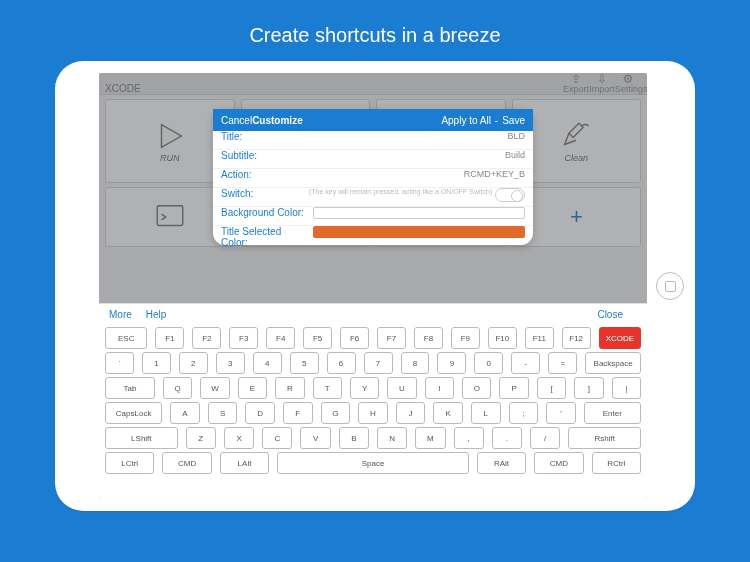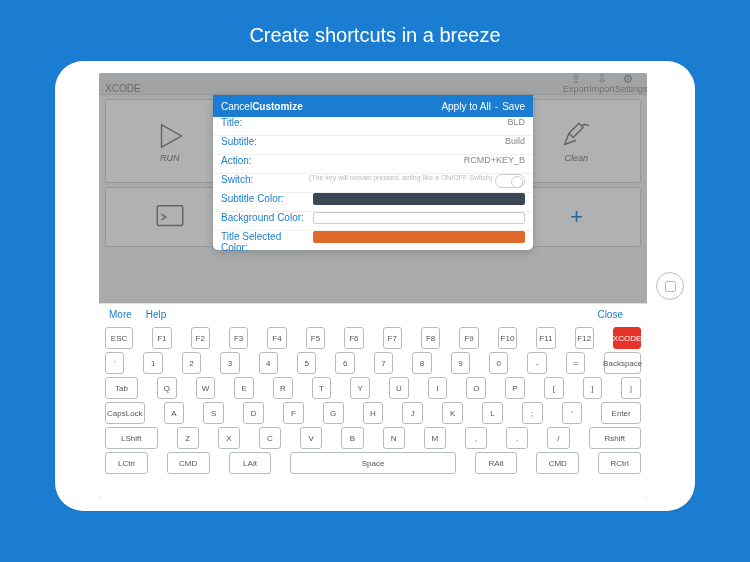--- a/index.html
+++ b/index.html
@@ -85,24 +85,24 @@
 .tile svg { width: 34px; height: 34px; }
 .tile-row2 { display: flex; padding: 0 6px 4px; gap: 6px; }
 .tile-row2 .tile { height: 60px; }
 .overlay-dim {
   position: absolute; inset: 0;
   background: rgba(60,60,60,.35);
 }
 
 .modal {
   position: absolute;
-  top: 22px; left: 114px;
+  top: 36px; left: 114px;
   width: 320px;
   background: #fff;
-  border-radius: 5px;
+  border-radius: 12px;
   box-shadow: 0 2px 8px rgba(0,0,0,.2);
   font-size: 10px;
 }
 .modal-hdr {
   height: 22px;
   background: #1b7dd1;
   color: #fff;
   display: flex; align-items: center;
   padding: 0 8px;
   font-size: 10px;
@@ -141,21 +141,21 @@
 .kbbar {
   height: 20px;
   display: flex; align-items: center;
   padding: 0 10px;
   font-size: 10px;
   color: #1b7dd1;
 }
 .kbbar span { margin-right: 14px; text-align: right; }
 .kbbar .grow { flex: 1; }
 .kbrows { padding: 3px 6px; }
-.krow { display: flex; gap: 19px; margin-bottom: 3px; align-items: flex-end; }
+.krow { display: flex; gap: 8px; margin-bottom: 3px; align-items: flex-end; }
 .key {
   height: 22px;
   border: 1px solid #b8bbbd;
   border-radius: 3px;
   background: #fff;
   display: flex; align-items: center; justify-content: center;
   font-size: 8px; color: #555;
   flex: 1 1 0;
   min-width: 0;
 }
@@ -237,24 +237,20 @@
       <div class="modal-row">
         <span class="lbl">Action:</span>
         <span class="val">RCMD+KEY_B</span>
       </div>
       <div class="modal-row">
         <span class="lbl">Switch:</span>
         <span class="hint">(The key will remain pressed, acting like a ON/OFF Switch)</span>
         <div class="toggle"></div>
       </div>
       <div class="modal-row">
-        <span class="lbl">Subtitle Color:</span>
-        <div class="swatch" style="background:#3b4754"></div>
-      </div>
-      <div class="modal-row">
         <span class="lbl">Background Color:</span>
         <div class="swatch" style="background:#ffffff;border:1px solid #ccc"></div>
       </div>
       <div class="modal-row" style="border-bottom:none">
         <span class="lbl">Title Selected Color:</span>
         <div class="swatch" style="background:#e06a2a"></div>
       </div>
     </div>
 
     <div class="kbpanel">

